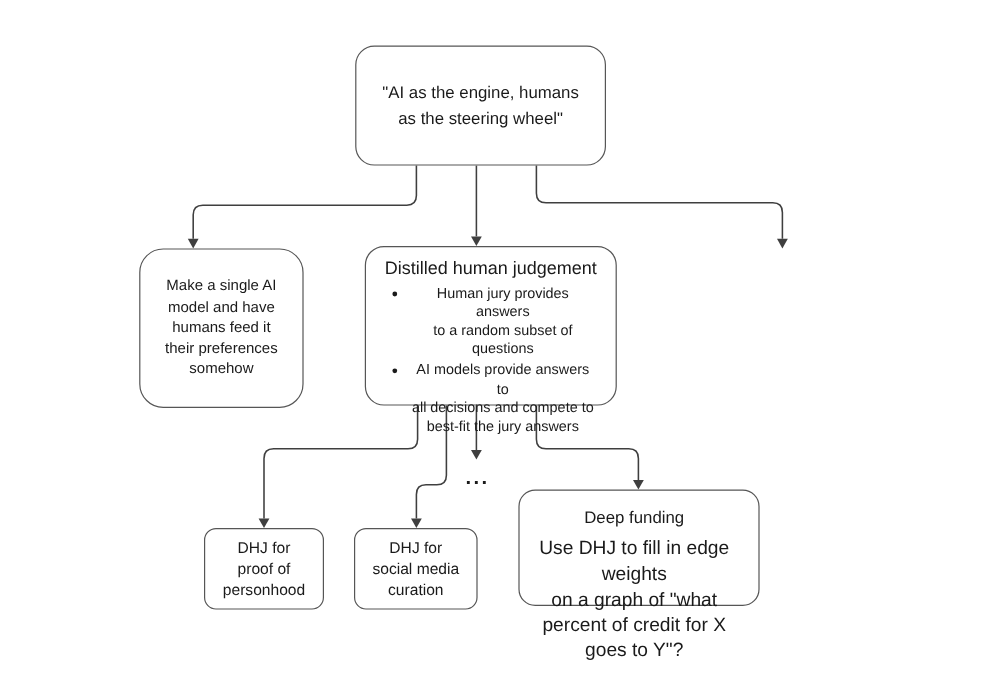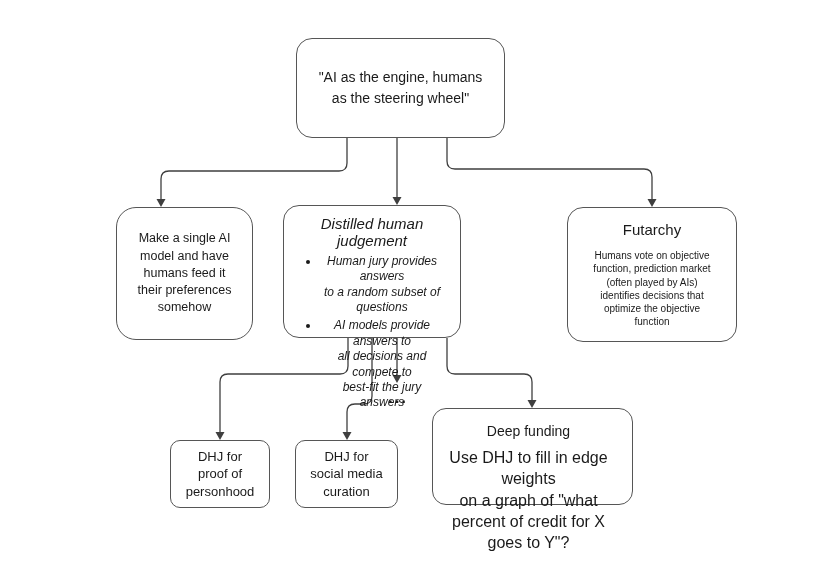--- a/index.html
+++ b/index.html
@@ -44,24 +44,23 @@
     left: 296px; top: 38px; width: 209px; height: 100px;
     border-radius: 16px;
     font-size: 14px; line-height: 1.5;
   }
   .node-single {
     left: 93px; top: 207px; width: 137px; height: 133px;
     border-radius: 20px;
     font-size: 12.5px; line-height: 1.38; margin-left: 23px;
   }
   .node-dhj {
-    left: 283px; top: 205px; width: 178px; height: 133px;
+    left: 304px; top: 205px; width: 210px; height: 133px;
     border-radius: 16px;
     padding: 7px 6px 0 6px;
-    font-style: italic;
   }
   .node-dhj .node-title {
     font-size: 15px;
     margin: 2px 0 5px 0;
   }
   .node-dhj ul {
     margin: 0;
     padding: 0 10px 0 30px;
     text-align: center;
     list-style-position: outside;
@@ -165,29 +164,20 @@
     <ul>
       <li class="pre">Human jury provides answers
 to a random subset of
 questions</li>
       <li class="pre">AI models provide answers to
 all decisions and compete to
 best-fit the jury answers</li>
     </ul>
   </div>
 
-  <div class="node node-futarchy">
-    <div class="node-title">Futarchy</div>
-    <div class="node-body pre">Humans vote on objective
-function, prediction market
-(often played by AIs)
-identifies decisions that
-optimize the objective
-function</div>
-  </div>
 
   <div class="node node-personhood flex-center">
     <div class="pre">DHJ for
 proof of
 personhood</div>
   </div>
 
   <div class="node node-social flex-center">
     <div class="pre">DHJ for
 social media

